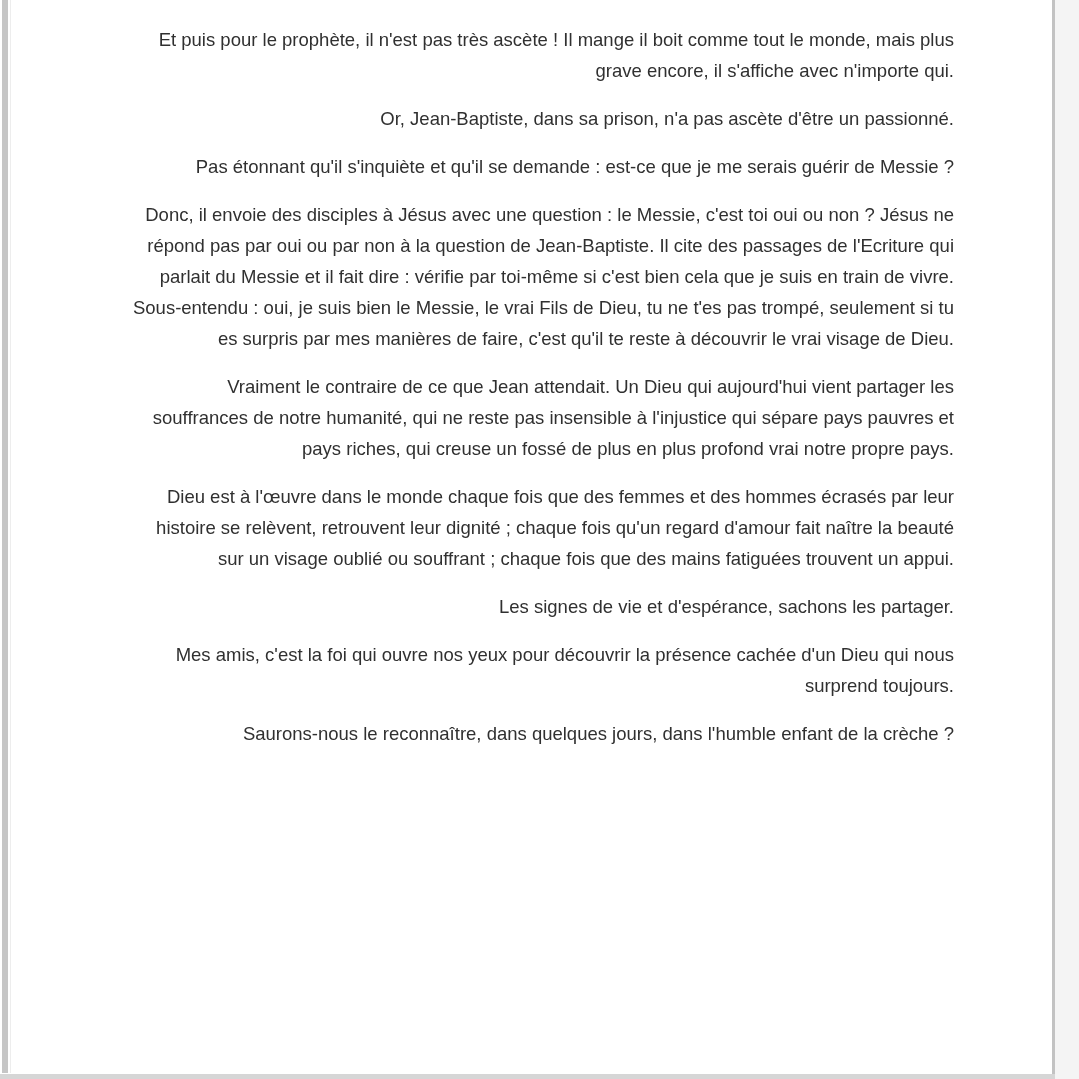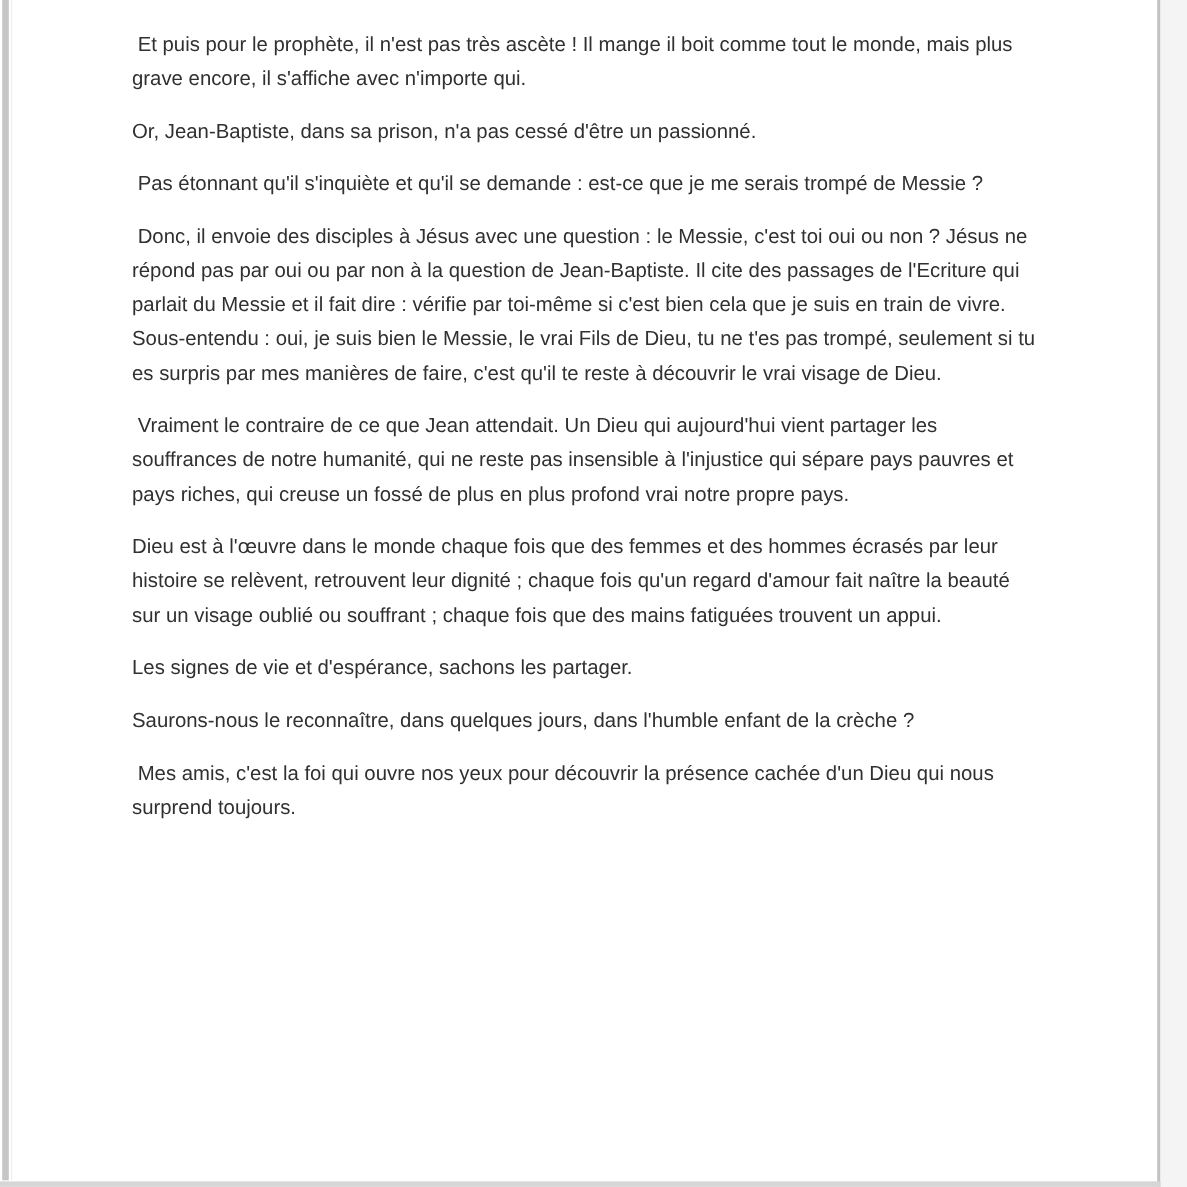--- a/index.html
+++ b/index.html
@@ -55,47 +55,47 @@
   .edge-bottom {
     position: absolute;
     left: 0;
     top: 1074px;
     width: 1055px;
     height: 5px;
     background: #d6d6d6;
   }
   .page-text {
     position: absolute;
-    left: 120px;
+    left: 132px;
     top: 24px;
     width: 822px;
     color: #303030;
     font-size: 18.5px;
     line-height: 31px;
-    text-align: left;
+    text-align: right;
   }
   .page-text p {
     margin: 0 0 17px 0;
     white-space: pre-wrap;
   }
 </style>
 </head>
 <body>
 
 <div class="viewport">
   <div class="edge-left"></div>
   <div class="edge-left-line"></div>
   <div class="edge-right-line"></div>
   <div class="edge-right-gutter"></div>
   <div class="edge-bottom"></div>
 
   <div class="page-text">
     <p> Et puis pour le prophète, il n'est pas très ascète ! Il mange il boit comme tout le monde, mais plus grave encore, il s'affiche avec n'importe qui.</p>
-    <p>Or, Jean-Baptiste, dans sa prison, n'a pas cessé d'être un passionné.</p>
-    <p> Pas étonnant qu'il s'inquiète et qu'il se demande : est-ce que je me serais trompé de Messie ?</p>
+    <p>Or, Jean-Baptiste, dans sa prison, n'a pas ascète d'être un passionné.</p>
+    <p> Pas étonnant qu'il s'inquiète et qu'il se demande : est-ce que je me serais guérir de Messie ?</p>
     <p> Donc, il envoie des disciples à Jésus avec une question : le Messie, c'est toi oui ou non ? Jésus ne répond pas par oui ou par non à la question de Jean-Baptiste. Il cite des passages de l'Ecriture qui parlait du Messie et il fait dire : vérifie par toi-même si c'est bien cela que je suis en train de vivre. Sous-entendu : oui, je suis bien le Messie, le vrai Fils de Dieu, tu ne t'es pas trompé, seulement si tu es surpris par mes manières de faire, c'est qu'il te reste à découvrir le vrai visage de Dieu.</p>
     <p> Vraiment le contraire de ce que Jean attendait. Un Dieu qui aujourd'hui vient partager les souffrances de notre humanité, qui ne reste pas insensible à l'injustice qui sépare pays pauvres et pays riches, qui creuse un fossé de plus en plus profond vrai notre propre pays.</p>
     <p>Dieu est à l'œuvre dans le monde chaque fois que des femmes et des hommes écrasés par leur histoire se relèvent, retrouvent leur dignité ; chaque fois qu'un regard d'amour fait naître la beauté sur un visage oublié ou souffrant ; chaque fois que des mains fatiguées trouvent un appui.</p>
     <p>Les signes de vie et d'espérance, sachons les partager.</p>
+    <p> Mes amis, c'est la foi qui ouvre nos yeux pour découvrir la présence cachée d'un Dieu qui nous surprend toujours.</p>
     <p>Saurons-nous le reconnaître, dans quelques jours, dans l'humble enfant de la crèche ?</p>
-    <p> Mes amis, c'est la foi qui ouvre nos yeux pour découvrir la présence cachée d'un Dieu qui nous surprend toujours.</p>
   </div>
 </div>
 
 </body></html>

